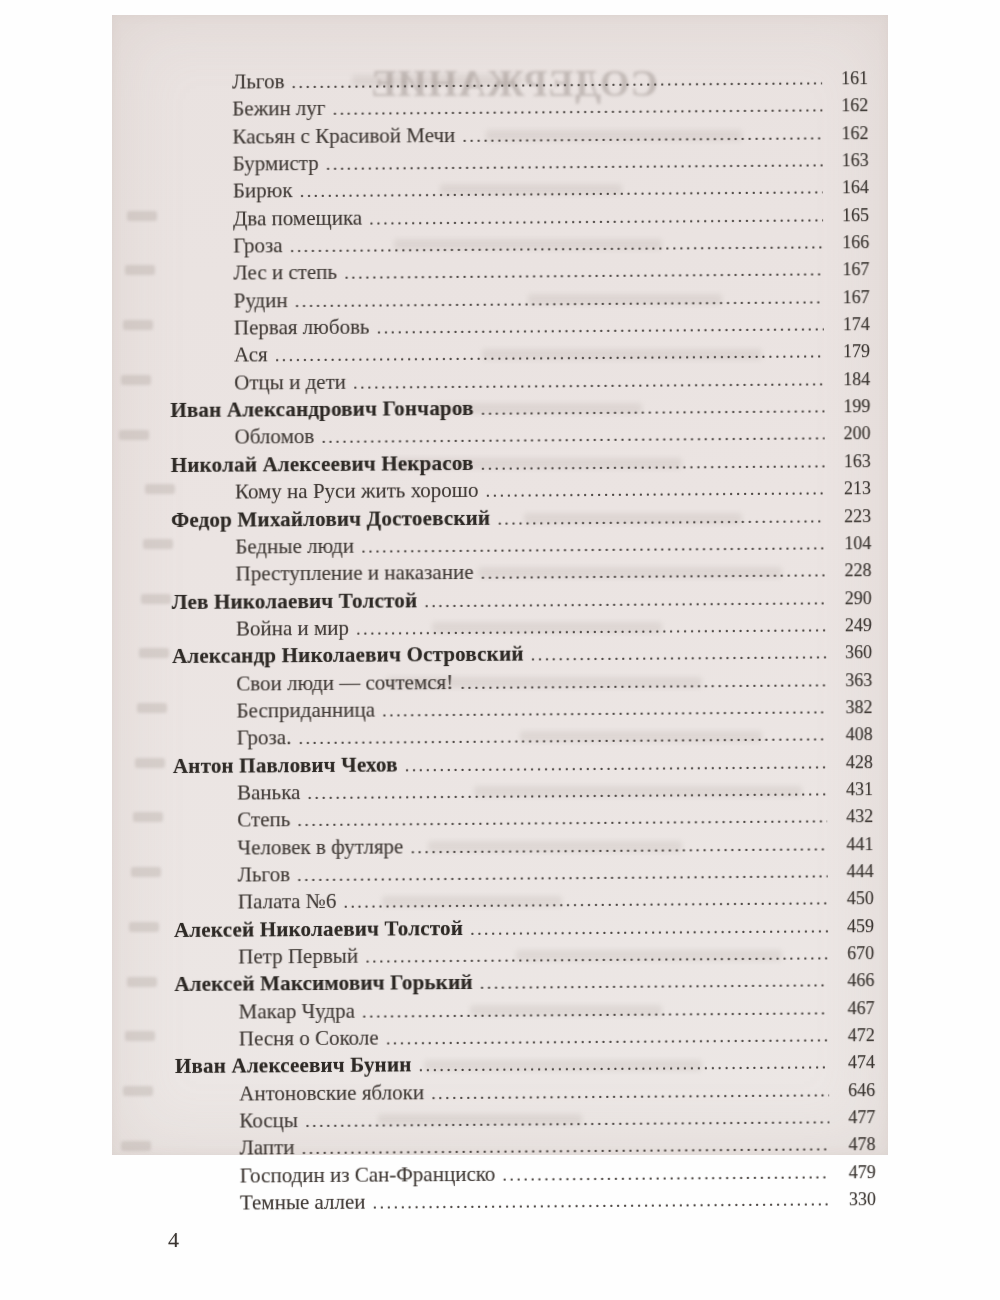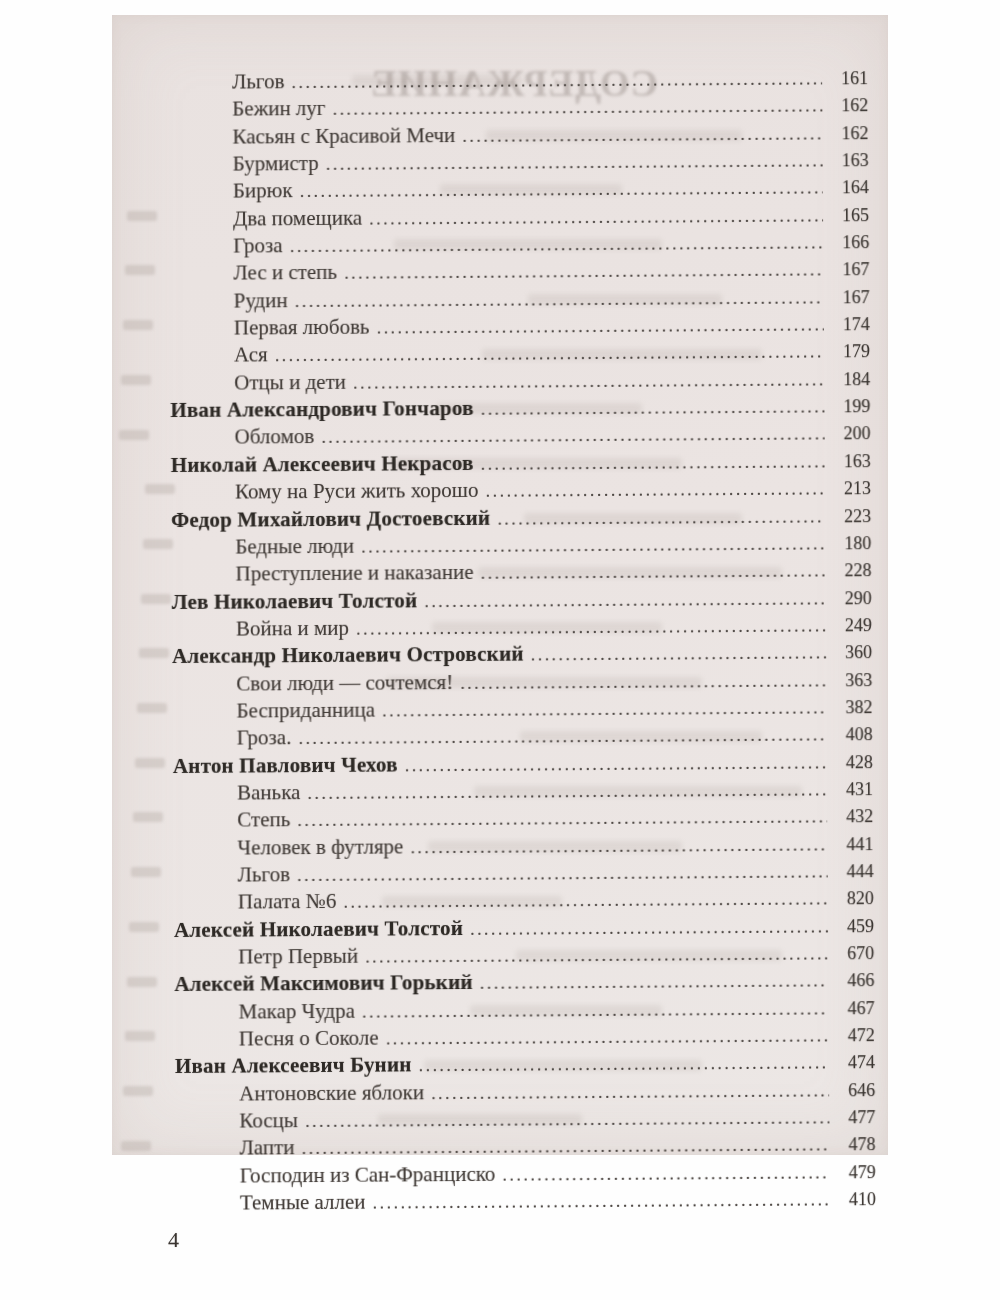--- a/index.html
+++ b/index.html
@@ -223,21 +223,21 @@
           <span class="num">213</span>
         </div>
         <div class="row bold">
           <span class="title">Федор Михайлович Достоевский</span>
           <span class="leader">............................................................................................................................................</span>
           <span class="num">223</span>
         </div>
         <div class="row l2">
           <span class="title">Бедные люди</span>
           <span class="leader">............................................................................................................................................</span>
-          <span class="num">180</span>
+          <span class="num">104</span>
         </div>
         <div class="row l2">
           <span class="title">Преступление и наказание</span>
           <span class="leader">............................................................................................................................................</span>
           <span class="num">228</span>
         </div>
         <div class="row bold">
           <span class="title">Лев Николаевич Толстой</span>
           <span class="leader">............................................................................................................................................</span>
           <span class="num">290</span>
@@ -288,21 +288,21 @@
           <span class="num">441</span>
         </div>
         <div class="row l2">
           <span class="title">Льгов</span>
           <span class="leader">............................................................................................................................................</span>
           <span class="num">444</span>
         </div>
         <div class="row l2">
           <span class="title">Палата №6</span>
           <span class="leader">............................................................................................................................................</span>
-          <span class="num">820</span>
+          <span class="num">450</span>
         </div>
         <div class="row bold">
           <span class="title">Алексей Николаевич Толстой</span>
           <span class="leader">............................................................................................................................................</span>
           <span class="num">459</span>
         </div>
         <div class="row l2">
           <span class="title">Петр Первый</span>
           <span class="leader">............................................................................................................................................</span>
           <span class="num">670</span>
@@ -343,19 +343,19 @@
           <span class="num">478</span>
         </div>
         <div class="row l2">
           <span class="title">Господин из Сан-Франциско</span>
           <span class="leader">............................................................................................................................................</span>
           <span class="num">479</span>
         </div>
         <div class="row l2">
           <span class="title">Темные аллеи</span>
           <span class="leader">............................................................................................................................................</span>
-          <span class="num">410</span>
+          <span class="num">330</span>
         </div>
       </div>
 
     <div class="folio">4</div>
   </div>
 </div>
 
 </body></html>

